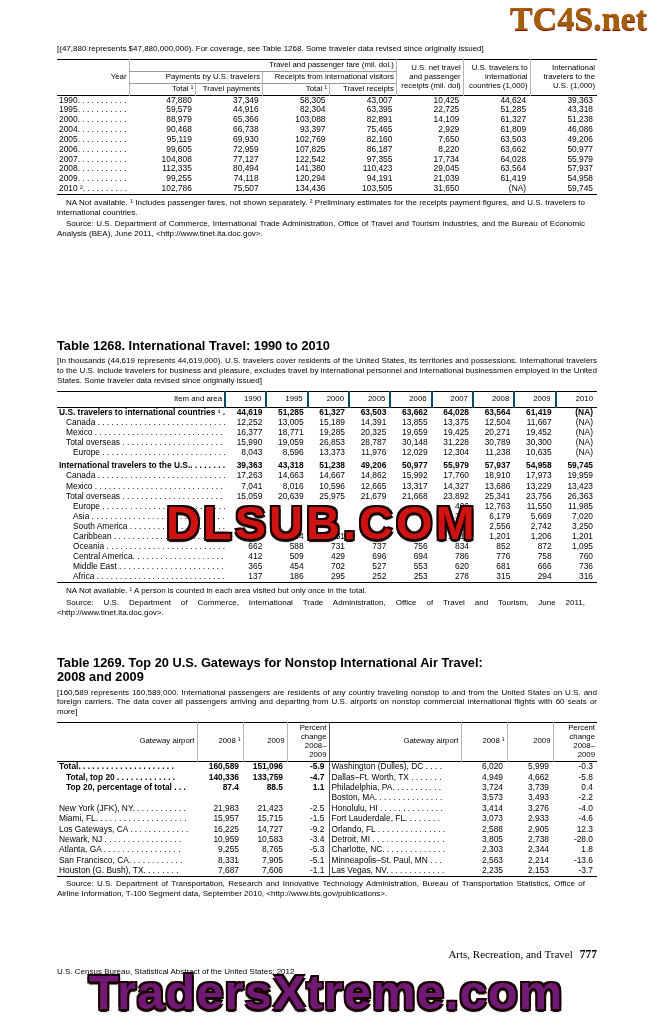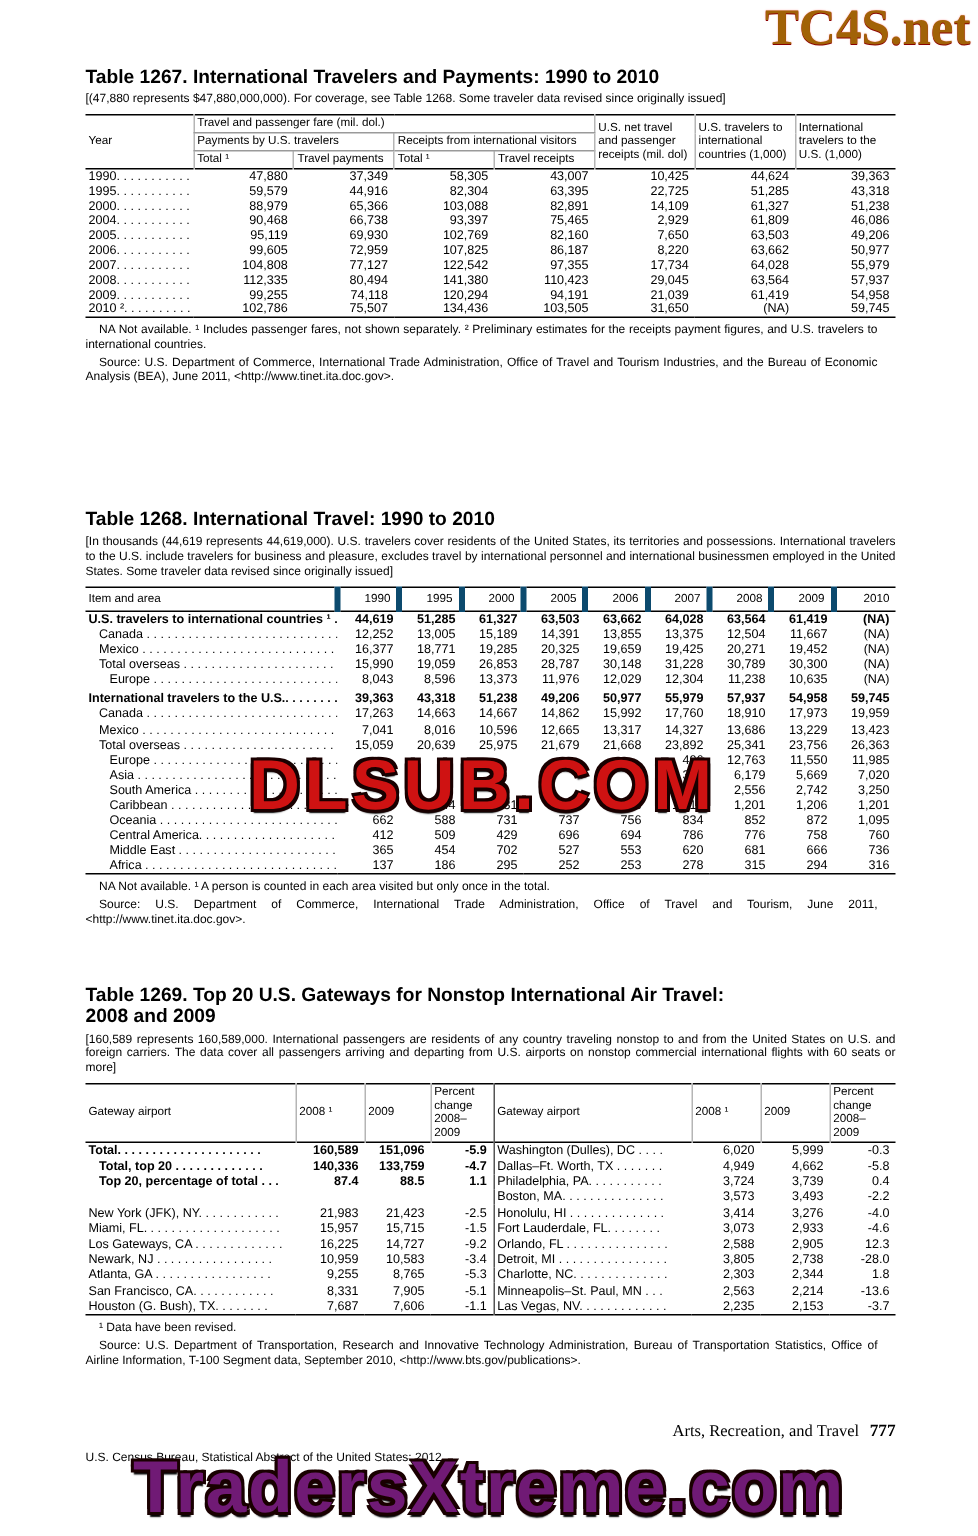--- a/index.html
+++ b/index.html
@@ -7,36 +7,36 @@
        font-family:"Liberation Sans",sans-serif;}
   .block{position:absolute;left:57px;width:540px}
   #block-1267{top:44px}
   #block-1268{top:339px}
   #block-1269{top:656px}
   .tbl-title{font-size:12.8px;font-weight:bold;line-height:1.12;margin:0 0 3px 0}
   .tbl-note{font-size:8px;line-height:1.22;margin:0 0 5px 0;text-align:justify}
   table{border-collapse:collapse;table-layout:fixed;width:100%;
         border-top:1px solid #000;border-bottom:1px solid #000}
   thead{border-bottom:1px solid #000}
-  th{font-size:7.8px;font-weight:normal;line-height:1.15;padding:1px 2px;vertical-align:bottom;text-align:left;overflow:hidden}
+  th{font-size:7.8px;font-weight:normal;line-height:1.15;padding:1px 2px;vertical-align:bottom;text-align:right;overflow:hidden}
   td{font-size:8.4px;line-height:1.17;padding:0 2px;white-space:nowrap;vertical-align:bottom}
   td.num{text-align:right;padding-right:4px}
   td.stub{overflow:hidden;text-align:left}
   .bold{font-weight:bold}
   td.stub.ind1{padding-left:9px}
   td.stub.ind2{padding-left:16px}
   
   #t1267 td{height:9.6px}
   #t1267 thead th{border-left:1px solid #b5b5b5}
   #t1267 thead tr:first-child th:first-child{border-left:none}
   .hgrp,.hgrp2{border-bottom:1px solid #9a9a9a;vertical-align:middle}
   .hyear,.hv{vertical-align:middle}
   
   #t1268 td{height:10.1px}
-  #t1268 thead th{border-left:4px solid #0c4a6e;vertical-align:middle;height:13px}
+  #t1268 thead th{border-left:2px solid #0c4a6e;vertical-align:middle;height:13px}
   #t1268 thead th:first-child{border-left:none}
   #t1268 th.hy{text-align:right;padding-right:4px}
   #t1268 tr.gap td{padding-top:3px}
   
   #t1269 td{height:10.4px}
   #t1269 thead th{border-left:1px solid #b5b5b5;vertical-align:middle}
   #t1269 thead th:first-child{border-left:none}
   #t1269 .rdiv{border-left:1px solid #555}
   
   .fnote{font-size:8px;line-height:1.22;margin:2px 12px 0 0;text-indent:9px;text-align:justify}
@@ -55,21 +55,20 @@
           text-shadow:-2px -2px 0 #190000,2px -2px 0 #190000,-2px 2px 0 #190000,2px 2px 0 #190000,0 3px 1px #000}
 </style>
 </head>
 <body>
 
 <div class="page">
 
   <div class="wm" id="wm-top">TC4S.net</div>
 
   <section class="block" id="block-1267">
-    <h2 class="tbl-title">Table 1267. International Travelers and Payments: 1990 to 2010</h2>
     <p class="tbl-note">[(47,880 represents $47,880,000,000). For coverage, see Table 1268. Some traveler data revised since originally issued]</p>
     <table id="t1267">
       <colgroup>
           <col style="width:72px">
           <col span="7">
         </colgroup>
       <thead>
         <tr>
           <th rowspan="3" class="hyear">Year</th>
           <th colspan="4" class="hgrp">Travel and passenger fare (mil. dol.)</th>
@@ -563,21 +562,20 @@
             <td class="num">7,687</td>
             <td class="num">7,606</td>
             <td class="num">-1.1</td>
             <td class="stub rdiv">Las Vegas, NV. . . . . . . . . . . . .</td>
             <td class="num">2,235</td>
             <td class="num">2,153</td>
             <td class="num">-3.7</td>
           </tr>
         </tbody>
     </table>
-    <p class="fnote first">¹ Data have been revised.</p>
     <p class="fnote">Source: U.S. Department of Transportation, Research and Innovative Technology Administration, Bureau of Transportation Statistics, Office of Airline Information, T-100 Segment data, September 2010, &lt;http://www.bts.gov/publications&gt;.</p>
   </section>
 
   <div class="wm" id="wm-mid">DLSUB.COM</div>
 
   <div id="runhead">
     <span>Arts, Recreation, and Travel</span><span class="pageno">777</span>
   </div>
   <div id="imprint">U.S. Census Bureau, Statistical Abstract of the United States: 2012</div>
 

